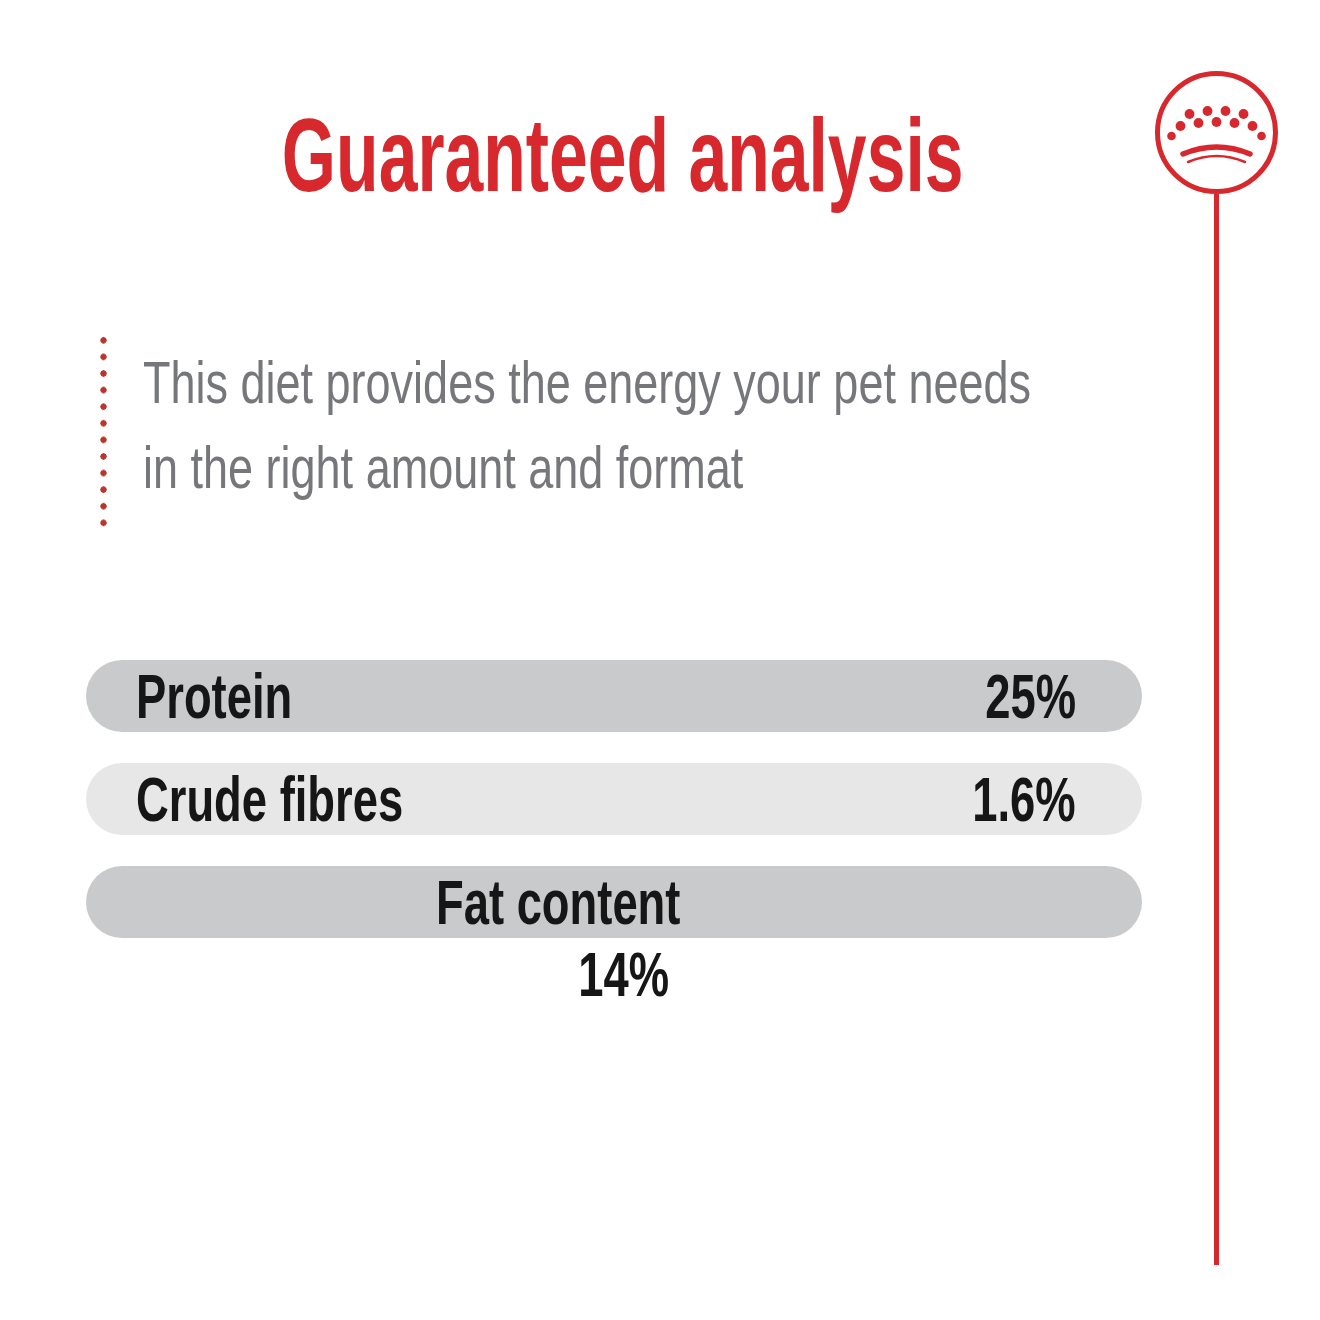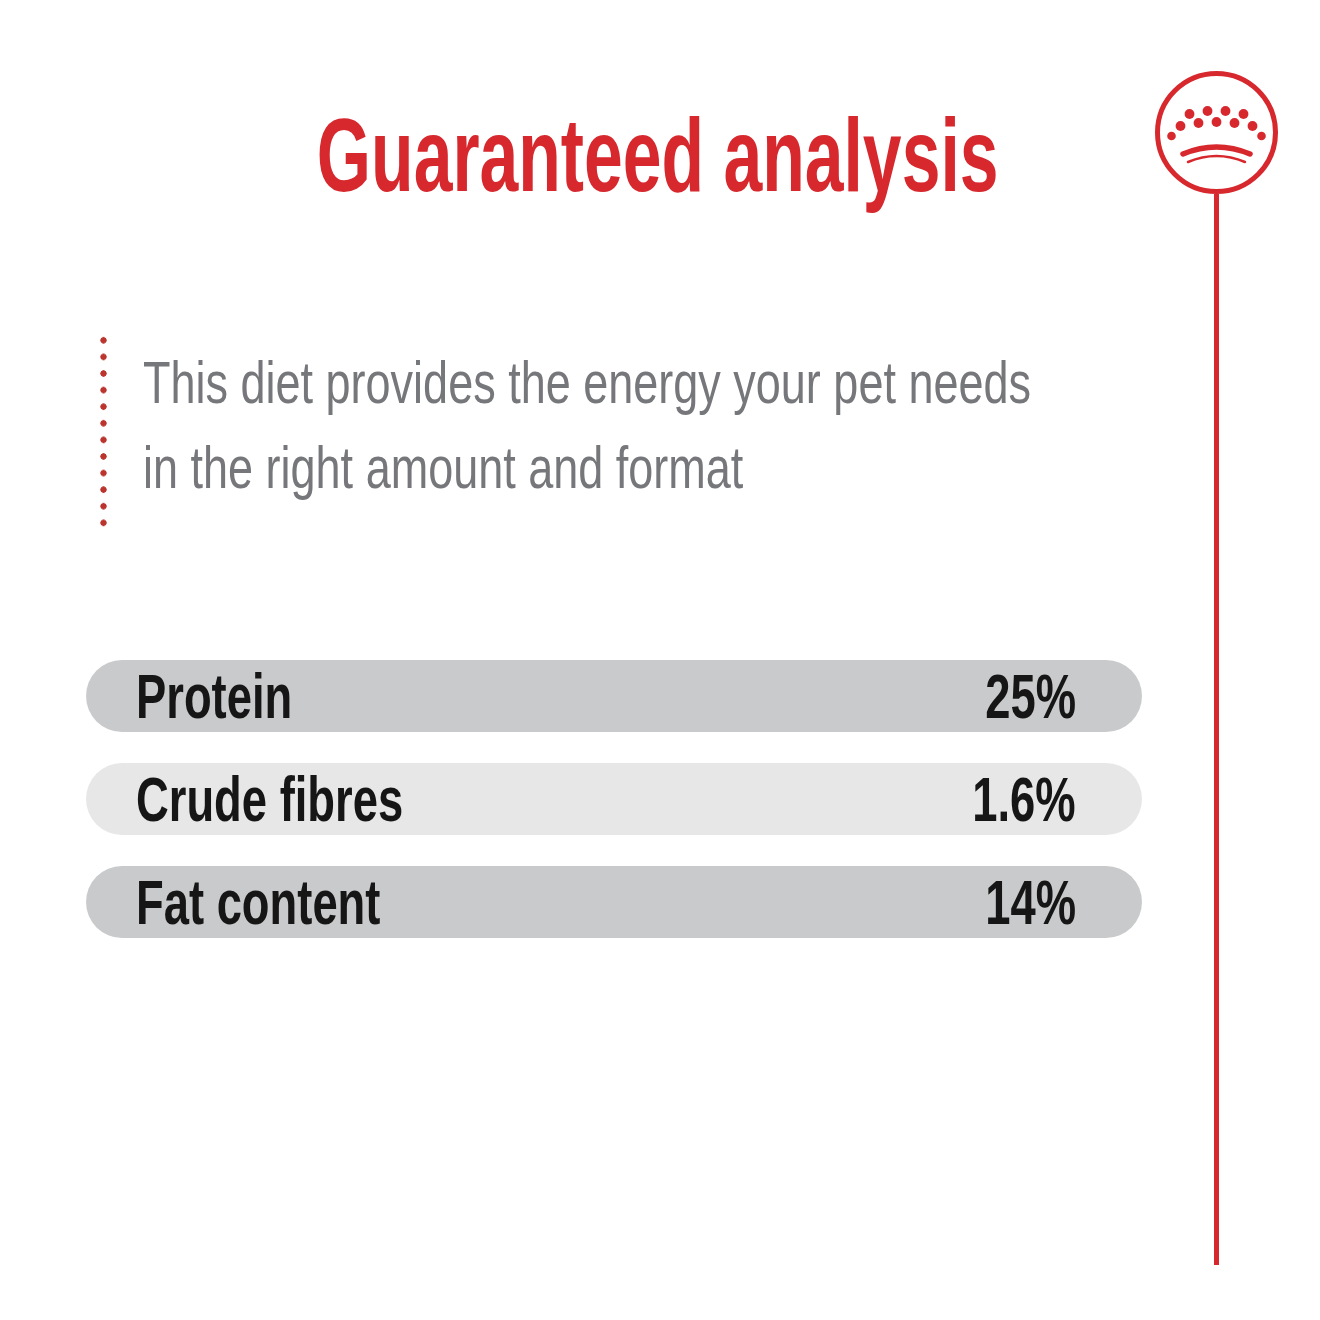--- a/index.html
+++ b/index.html
@@ -12,21 +12,20 @@
     font-family: "Liberation Sans", "DejaVu Sans", sans-serif;
   }
 
   
   .title-wrap {
     position: absolute;
     left: 0; top: 103px;
     width: 1245px;
     text-align: center;
     line-height: 104px;
-    padding-left: 35px;
   }
   .title-text {
     display: inline-block;
     font-size: 104px;
     font-weight: 700;
     color: #d7282e;
     white-space: nowrap;
     transform: scaleX(0.67);
     transform-origin: 50% 50%;
     letter-spacing: 0;
@@ -79,21 +78,21 @@
     width: 1056px; height: 72px;
     border-radius: 36px;
     display: flex;
     align-items: center;
     justify-content: space-between;
     padding: 0 66px 0 50px;
     box-sizing: border-box;
   }
   .arow.r0 { top: 660px; }
   .arow.r1 { top: 763px; }
-  .arow.r2 { top: 866px; }
+  .arow.r2 { top: 866px; flex-direction: column; }
   .arow.r3 { top: 969px; }
   .arow.dark  { background: #c9cacb; }
   .arow.light { background: #e7e7e8; gap: 28px; }
   .arow .label, .arow .value {
     font-size: 63px;
     font-weight: 700;
     color: #161616;
     white-space: nowrap;
     line-height: 72px;
   }

